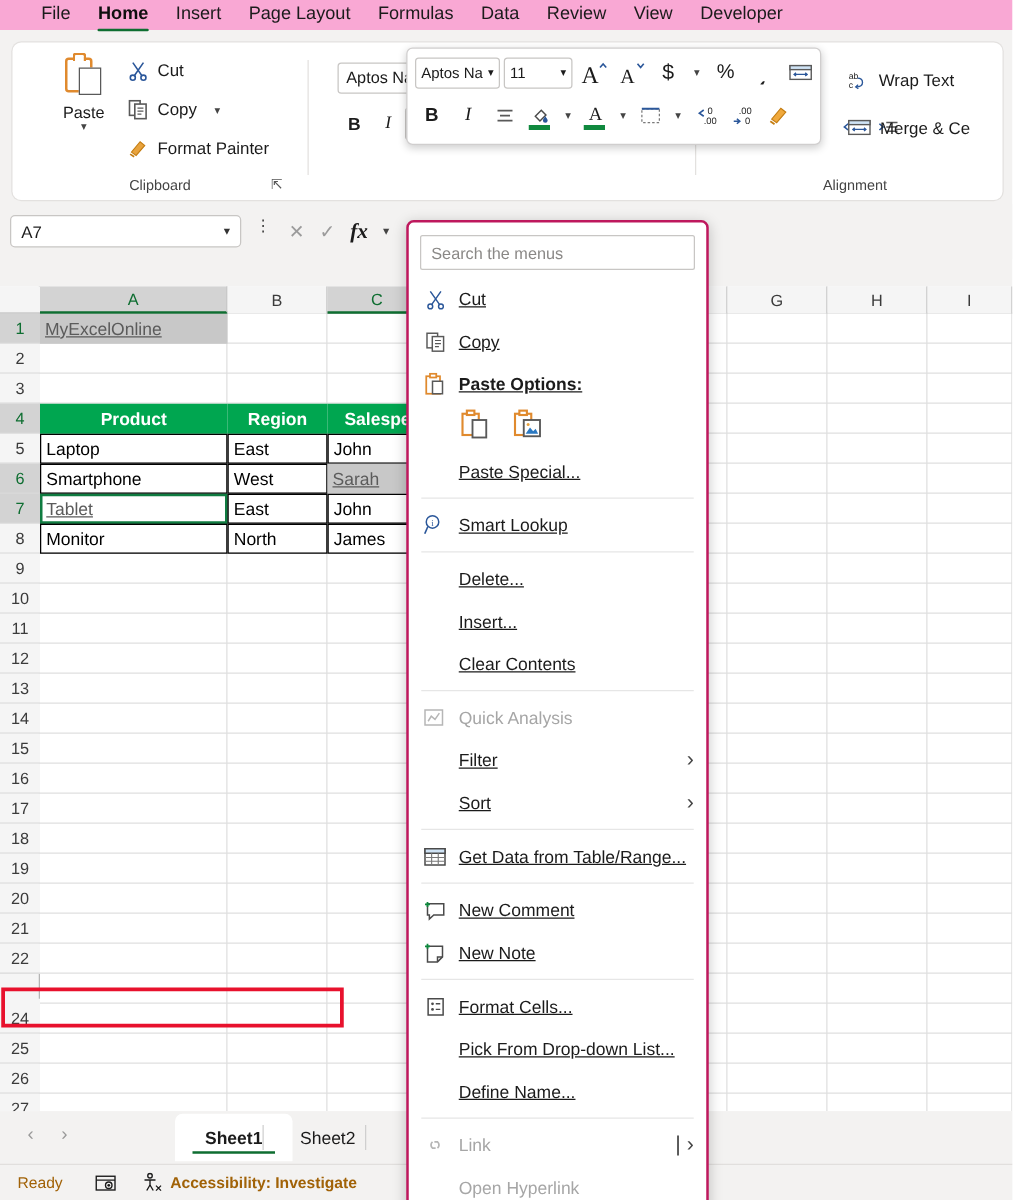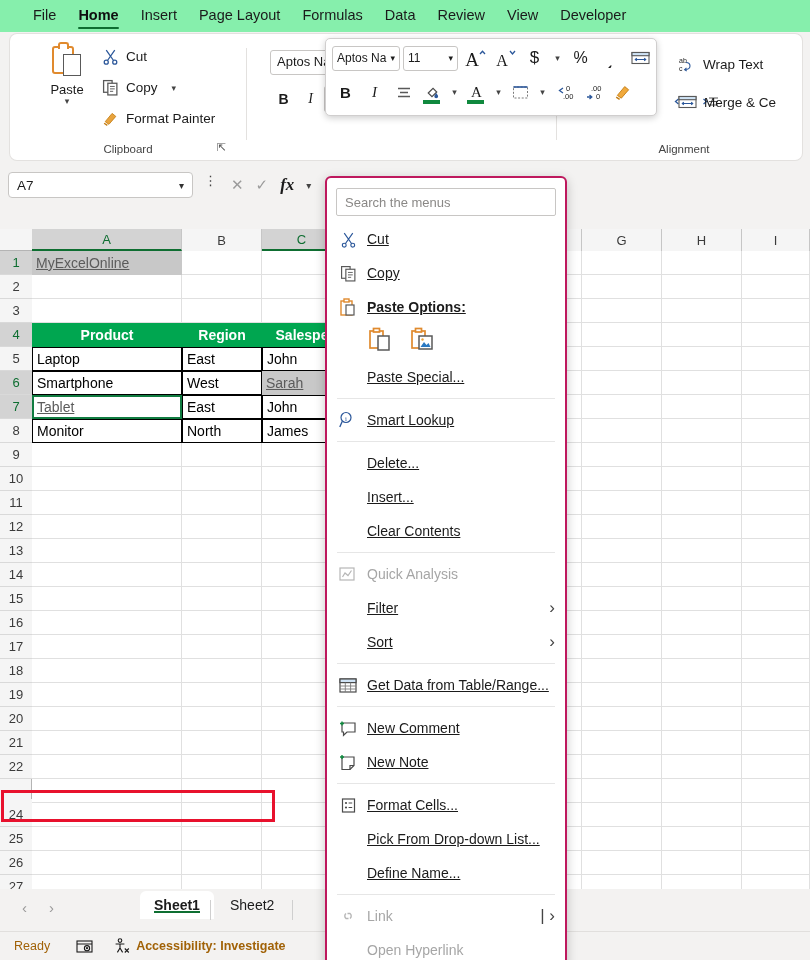--- a/index.html
+++ b/index.html
@@ -6,22 +6,22 @@
   html, body {
     width: 810px; height: 960px;
     font-family: "Liberation Sans", sans-serif;
     background: #ffffff;
     overflow: hidden;
   }
   #app { position: relative; width: 810px; height: 960px; background:#f3f2f1; }
 
   
   .tabstrip {
-    position:absolute; left:0; top:0; width:810px; height:32px;
-    background:#86efac; display:flex; align-items:center; padding-left:22px; gap:0;
+    position:absolute; left:0; top:0; width:810px; height:24px;
+    background:#f9a8d4; display:flex; align-items:center; padding-left:22px; gap:0;
   }
   .tab {
     font-size:14.5px; color:#1b1b1b; padding:4px 11px 6px 11px;
     position:relative; white-space:nowrap; cursor:default;
   }
   .tab.active { font-weight:bold; color:#0f0f0f; }
   .tab.active::after{
     content:""; position:absolute; left:11px; right:11px; bottom:0px;
     height:2.5px; background:#0e6e31; border-radius:2px;
   }
@@ -136,22 +136,22 @@
   .cell.hdrgreen{ background:#00a650; color:#fff; font-weight:bold; justify-content:center; padding-left:0;}
   .cell.bord{ border:1px solid #000; }
   .cell.link{ color:#5b5b5b; text-decoration:underline; }
   .cell.hl{ background:#c8c8c8; }
   .cell.activesel{ outline:2px solid #107c41; outline-offset:-2px; }
 
   
   .sheetbar{ position:absolute; left:0; top:889px; width:810px; height:42px; background:#f3f2f1; }
   .navbtns{ position:absolute; left:22px; top:10px; display:flex; gap:22px; font-size:15px; color:#9a9a9a; }
   .stab{
-    position:absolute; top:2px; height:28px; display:flex; align-items:center;
-    padding:0 14px; font-size:14px; color:#1b1b1b; 
+    position:absolute; top:2px; height:38px; display:flex; align-items:center;
+    padding:0 24px; font-size:14px; color:#1b1b1b; 
   }
   .stab.active{ background:#fff; font-weight:bold; border-radius:6px 6px 0 0; }
   .stab.active::after{ content:""; position:absolute; left:14px; right:14px; bottom:6px; height:2.5px; background:#0e6e31; }
   .stabsep{ position:absolute; top:11px; width:1px; height:20px; background:#cfcfcf; }
 
   
   .statusbar{ position:absolute; left:0; top:931px; width:810px; height:29px; background:#f3f2f1; border-top:1px solid #e1dfdd; display:flex; align-items:center; }
   .stitem{ font-size:12.5px; color:#a16207; display:flex; align-items:center; gap:6px; }
 
   

